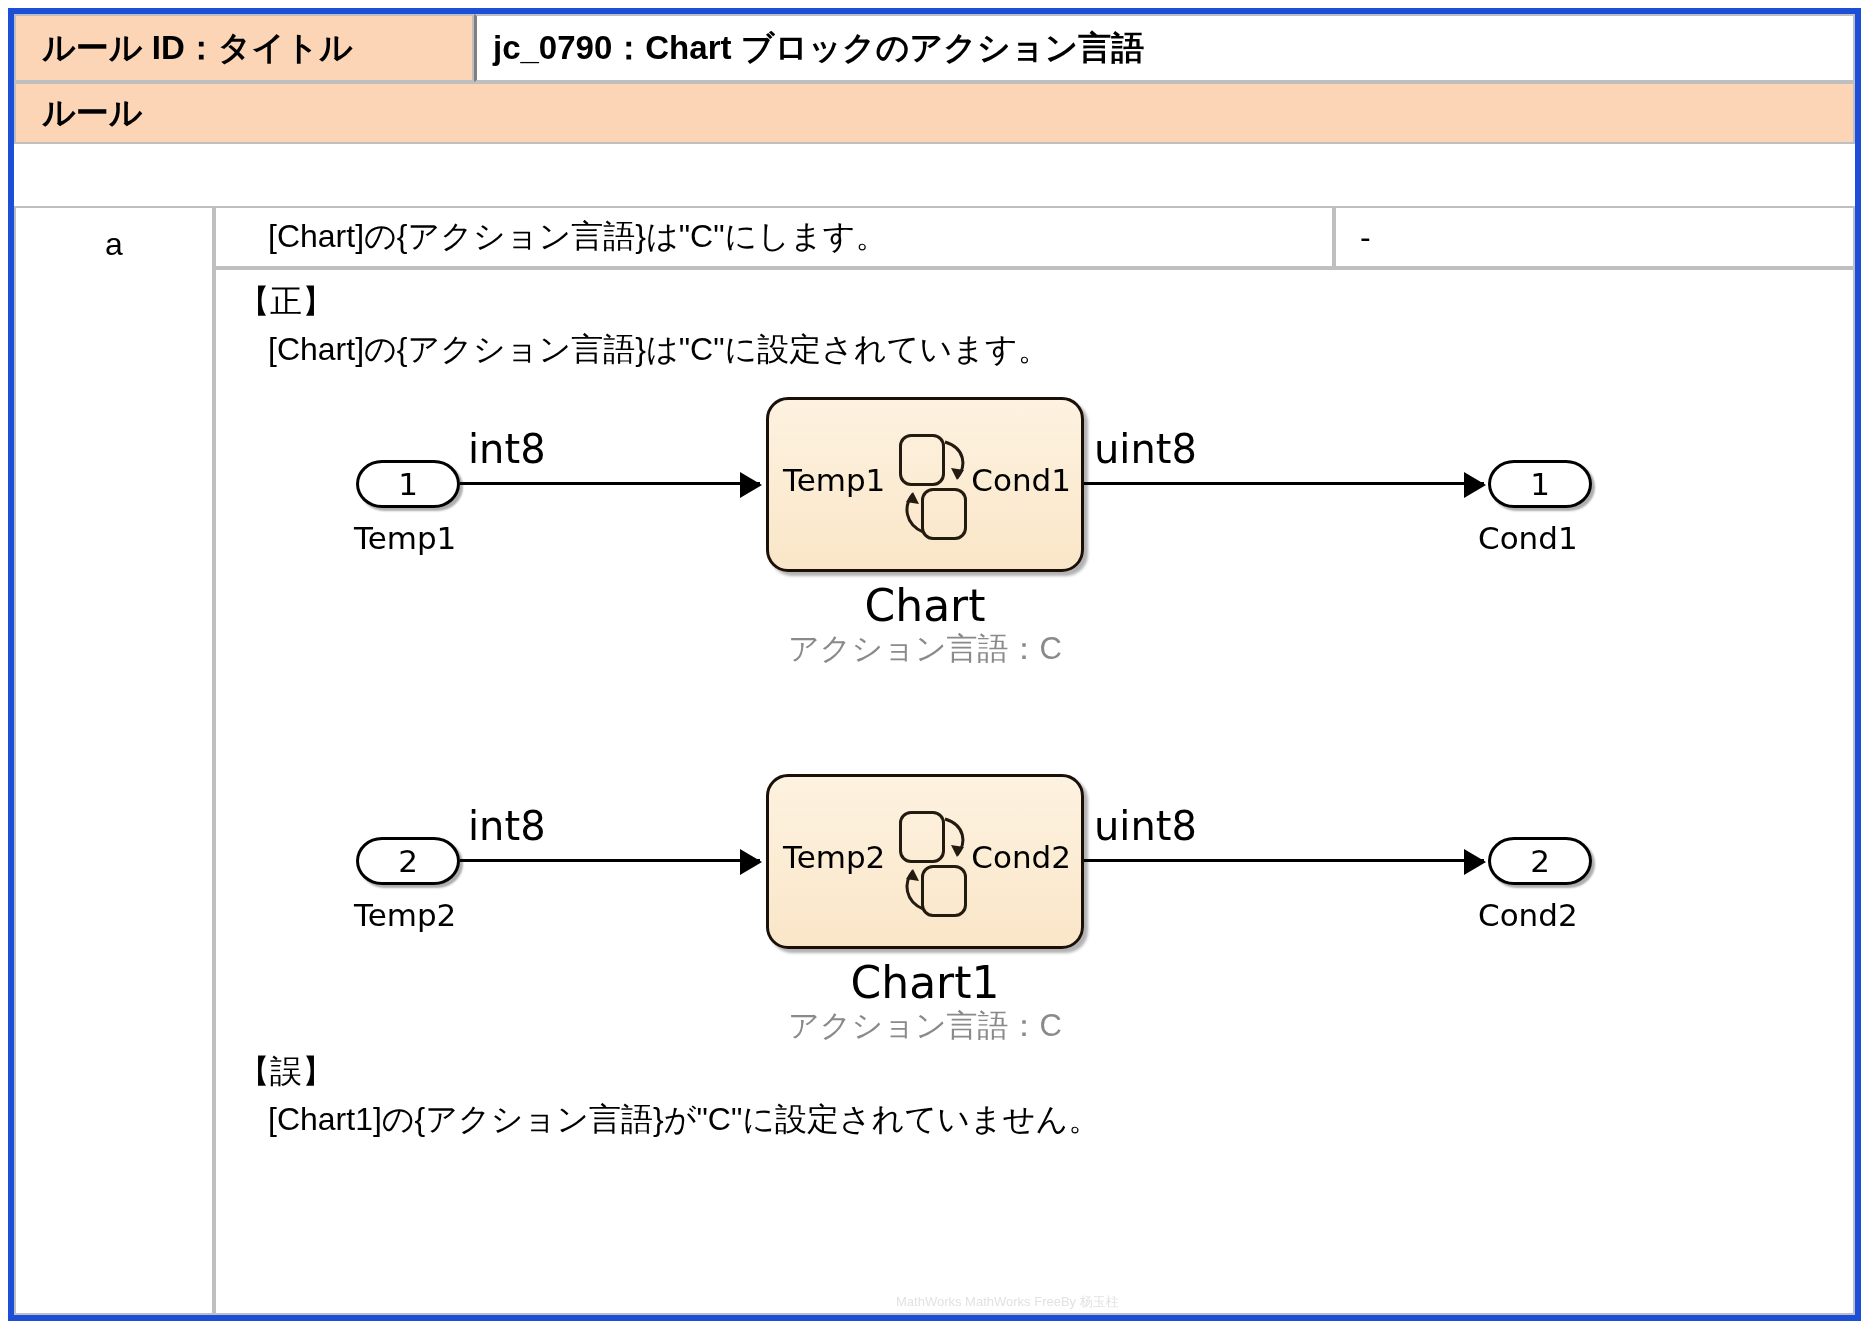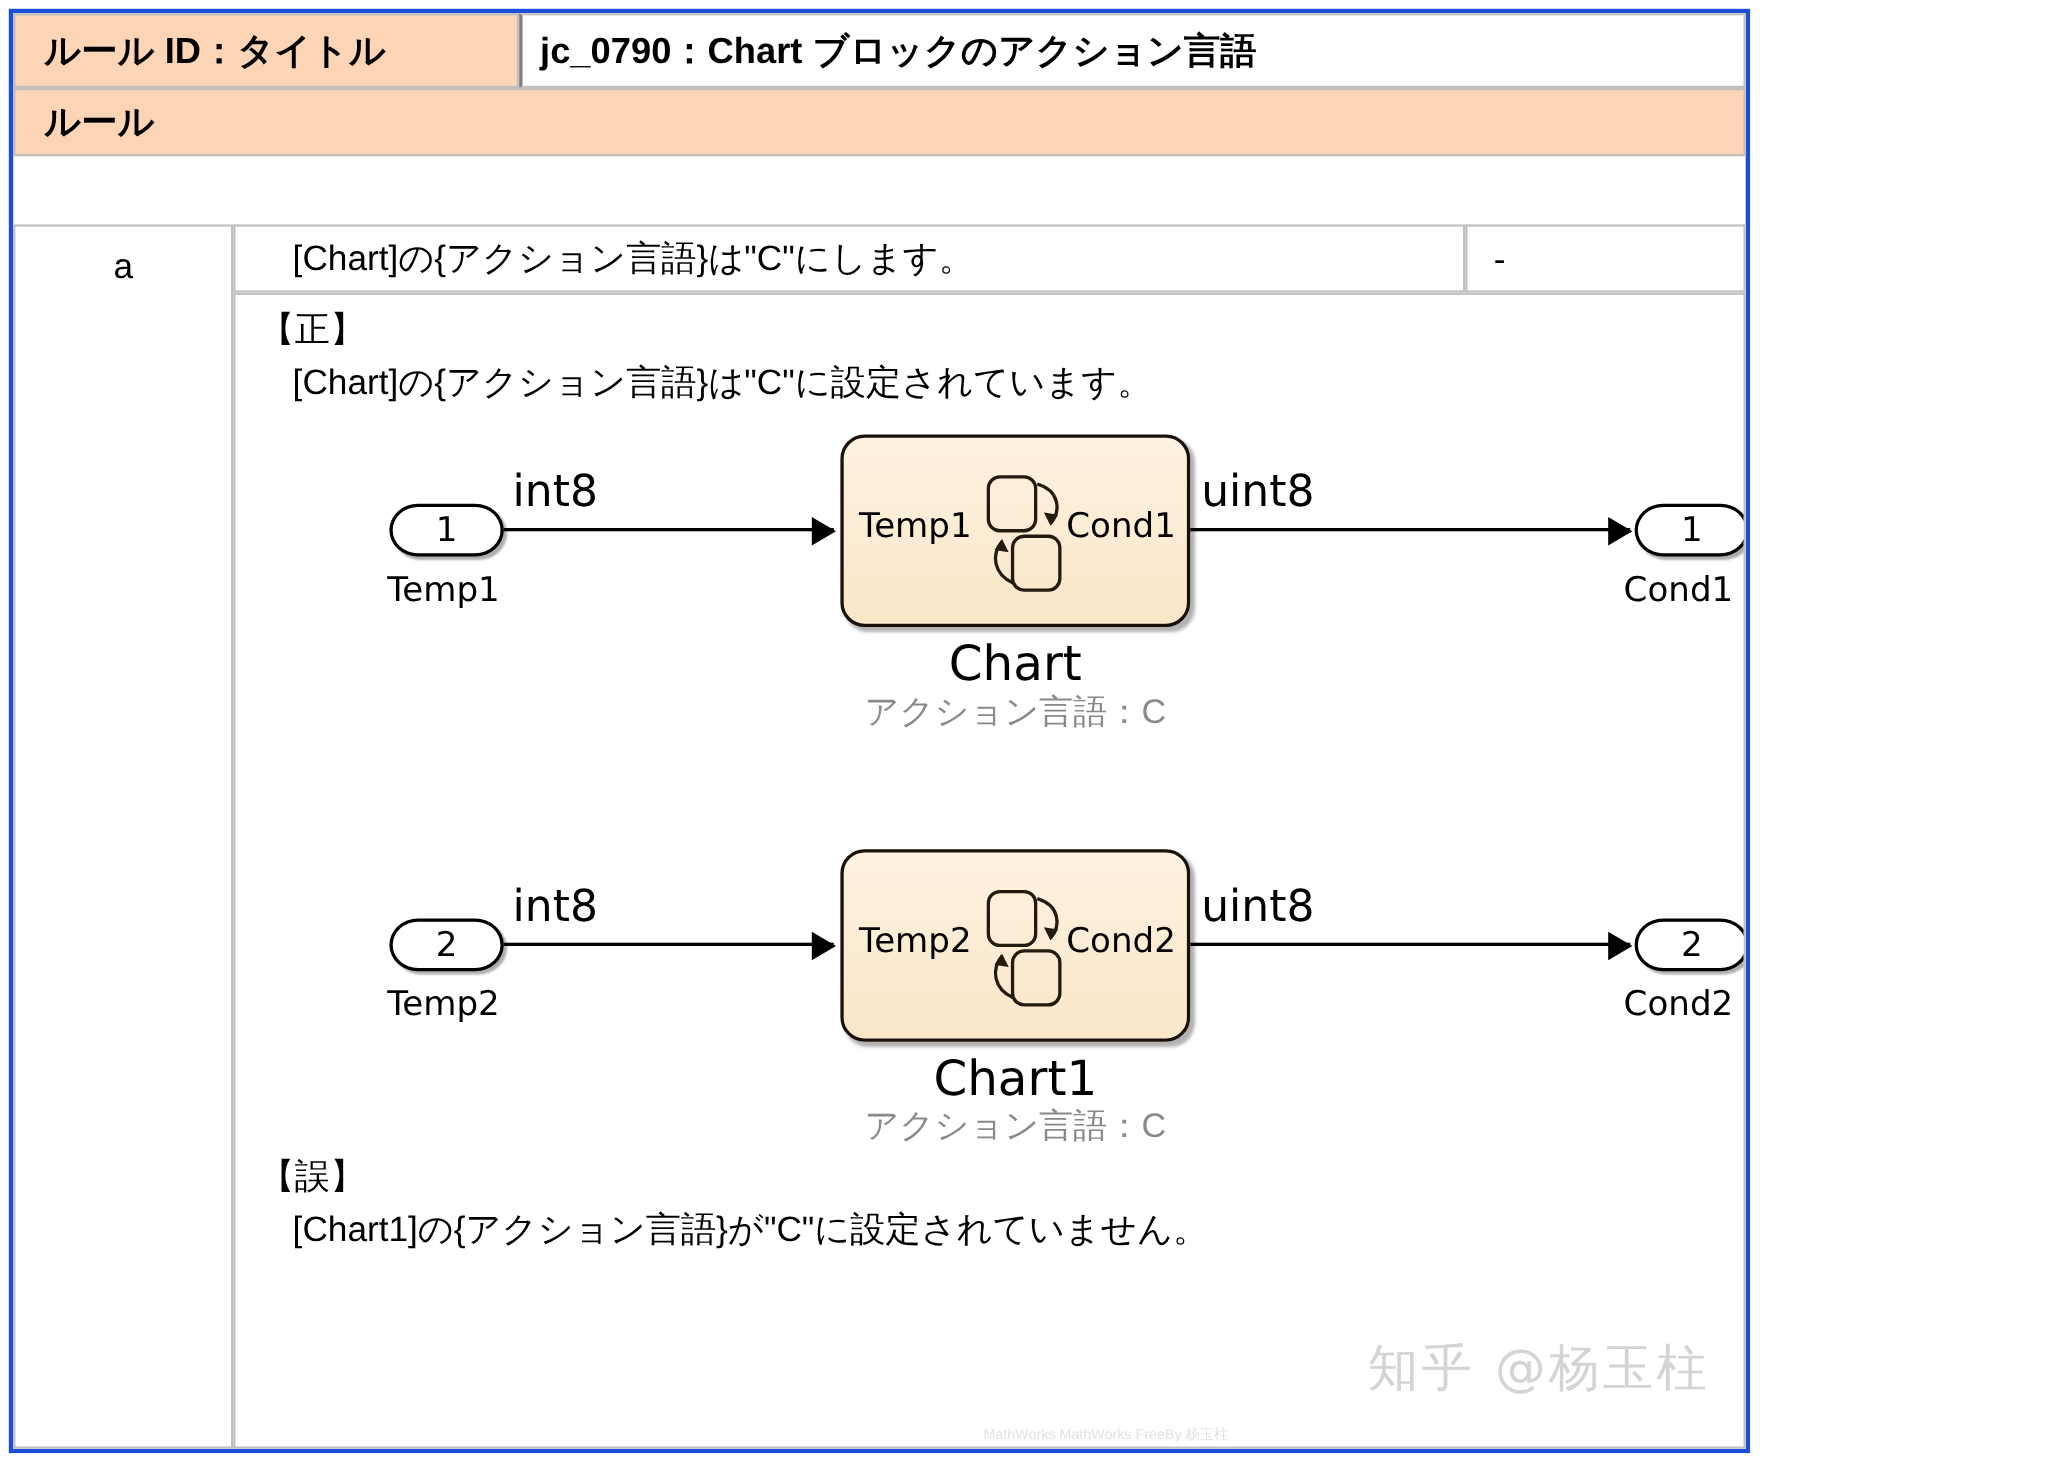--- a/index.html
+++ b/index.html
@@ -13,22 +13,22 @@
   .page {
     position: relative;
     width: 1869px; height: 1329px;
     background: #ffffff;
   }
 
   
   .doc {
     position: absolute;
     left: 8px; top: 8px;
-    width: 1583px; height: 1313px;
-    border: 4px solid #1d4ed8;
+    width: 1853px; height: 1313px;
+    border: 6px solid #1d4ed8;
     background: #ffffff;
   }
 
   
   .row-title {
     position: absolute; left: 0; top: 0;
     width: 100%; height: 68px;
     display: flex; align-items: stretch;
   }
   .cell-ruleid-label {
@@ -354,21 +354,20 @@
 
               <div class="chart-caption" style="left:550px; top:200px;">Chart1</div>
               <div class="chart-sub" style="left:479px; top:248px;">アクション言語：C</div>
             </div>
 
             <div class="heading" style="left:22px; top:780px;">【誤】</div>
             <div class="body-text" style="left:52px; top:828px;">[Chart1]の{アクション言語}が"C"に設定されていません。</div>
 
             <div class="copyright">MathWorks MathWorks FreeBy 杨玉柱</div>
 
-            <div class="watermark">知乎 @杨玉柱</div>
 
           </div>
         </div>
 
       </div>
     </div>
 
   </div>
 </div>
 

